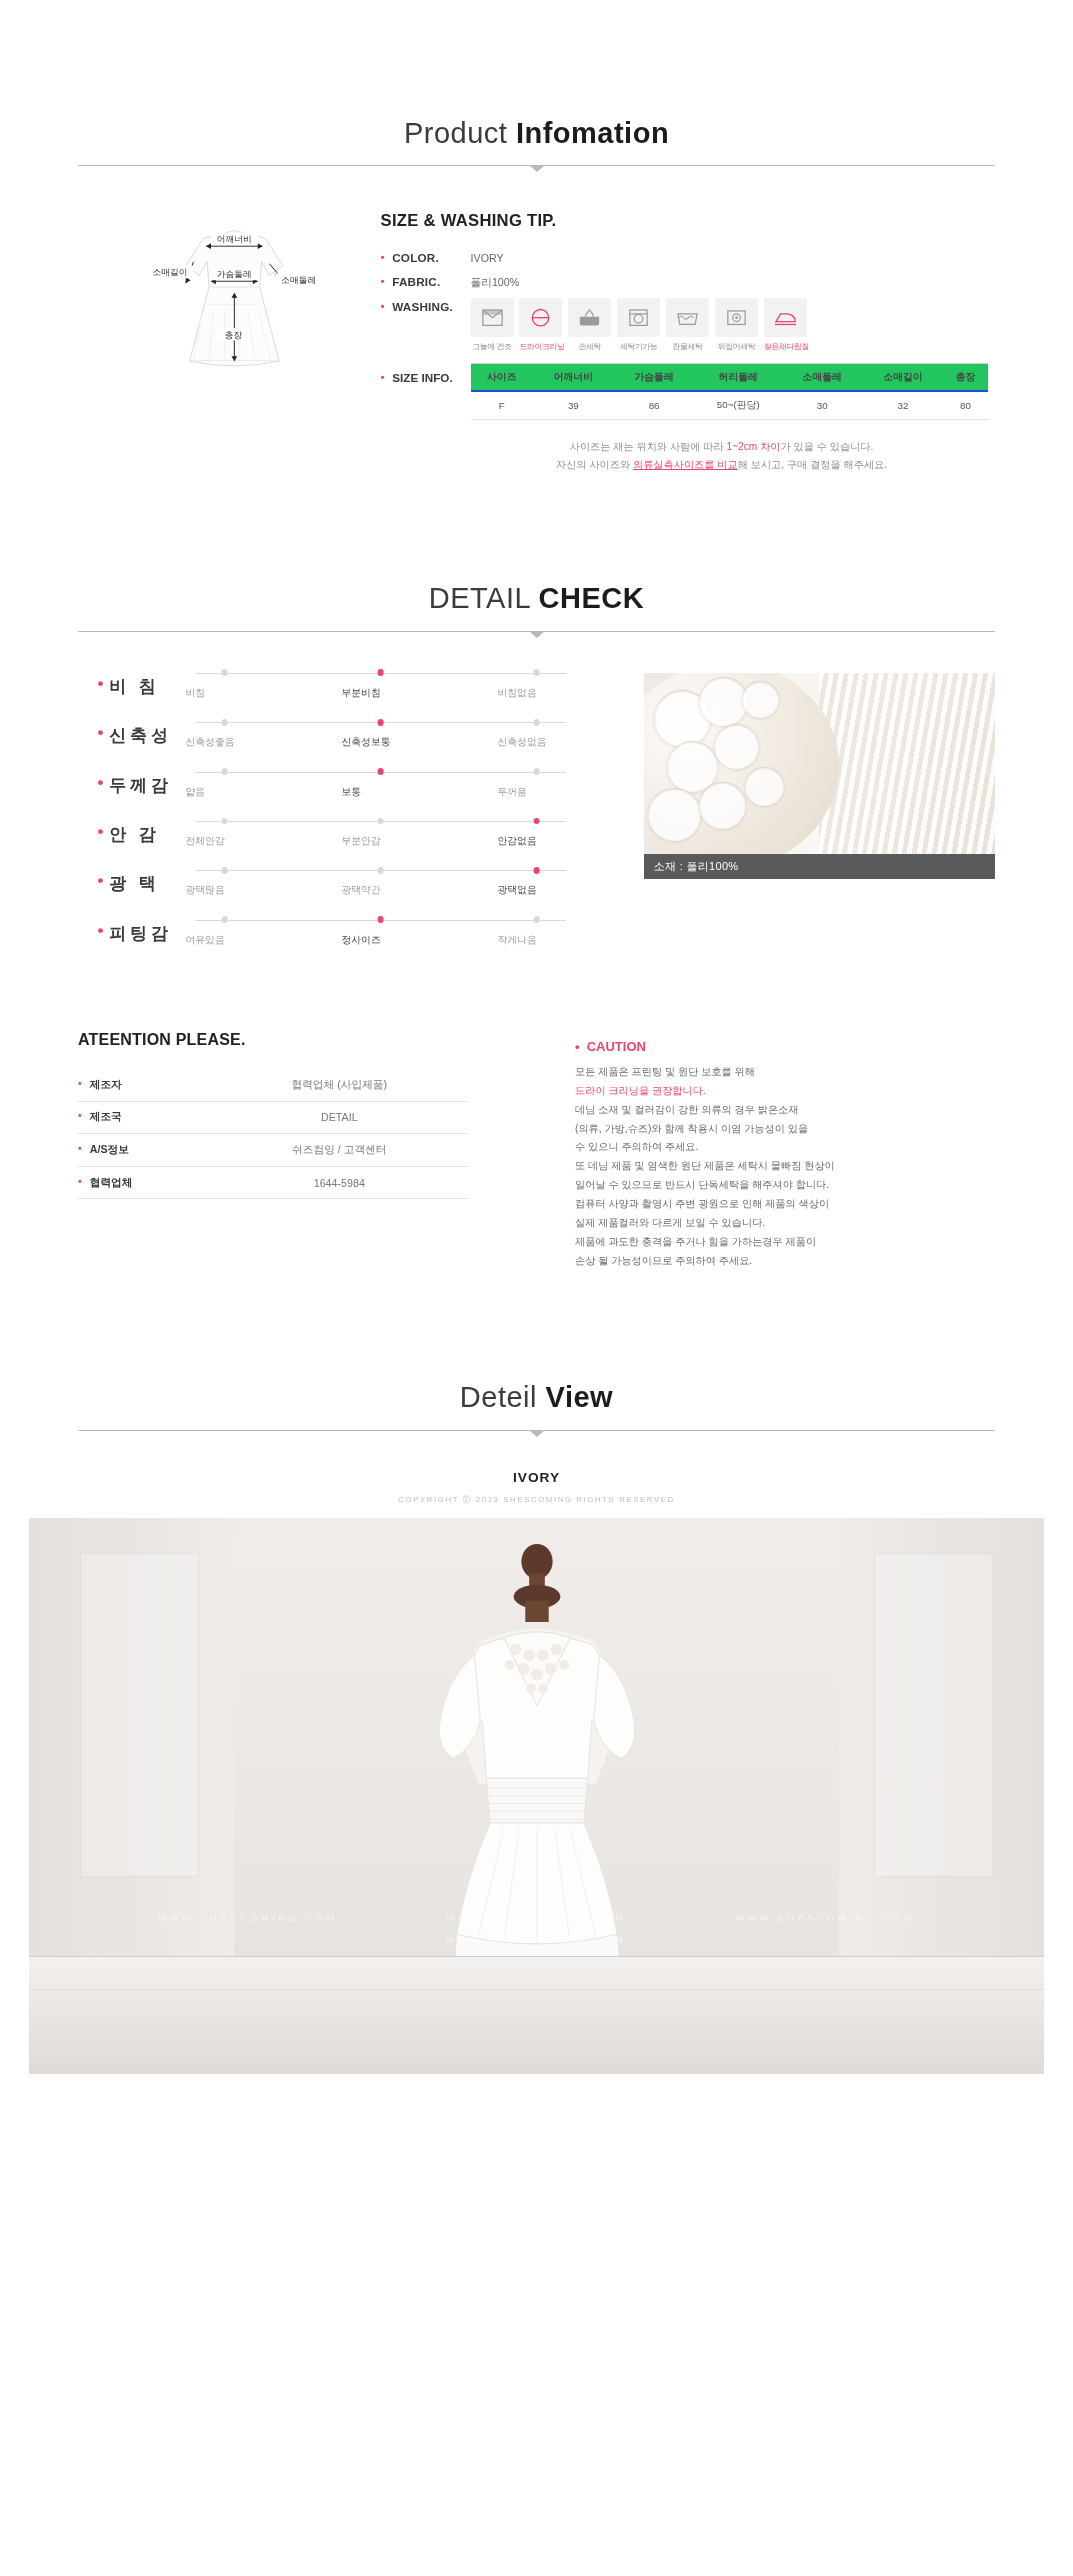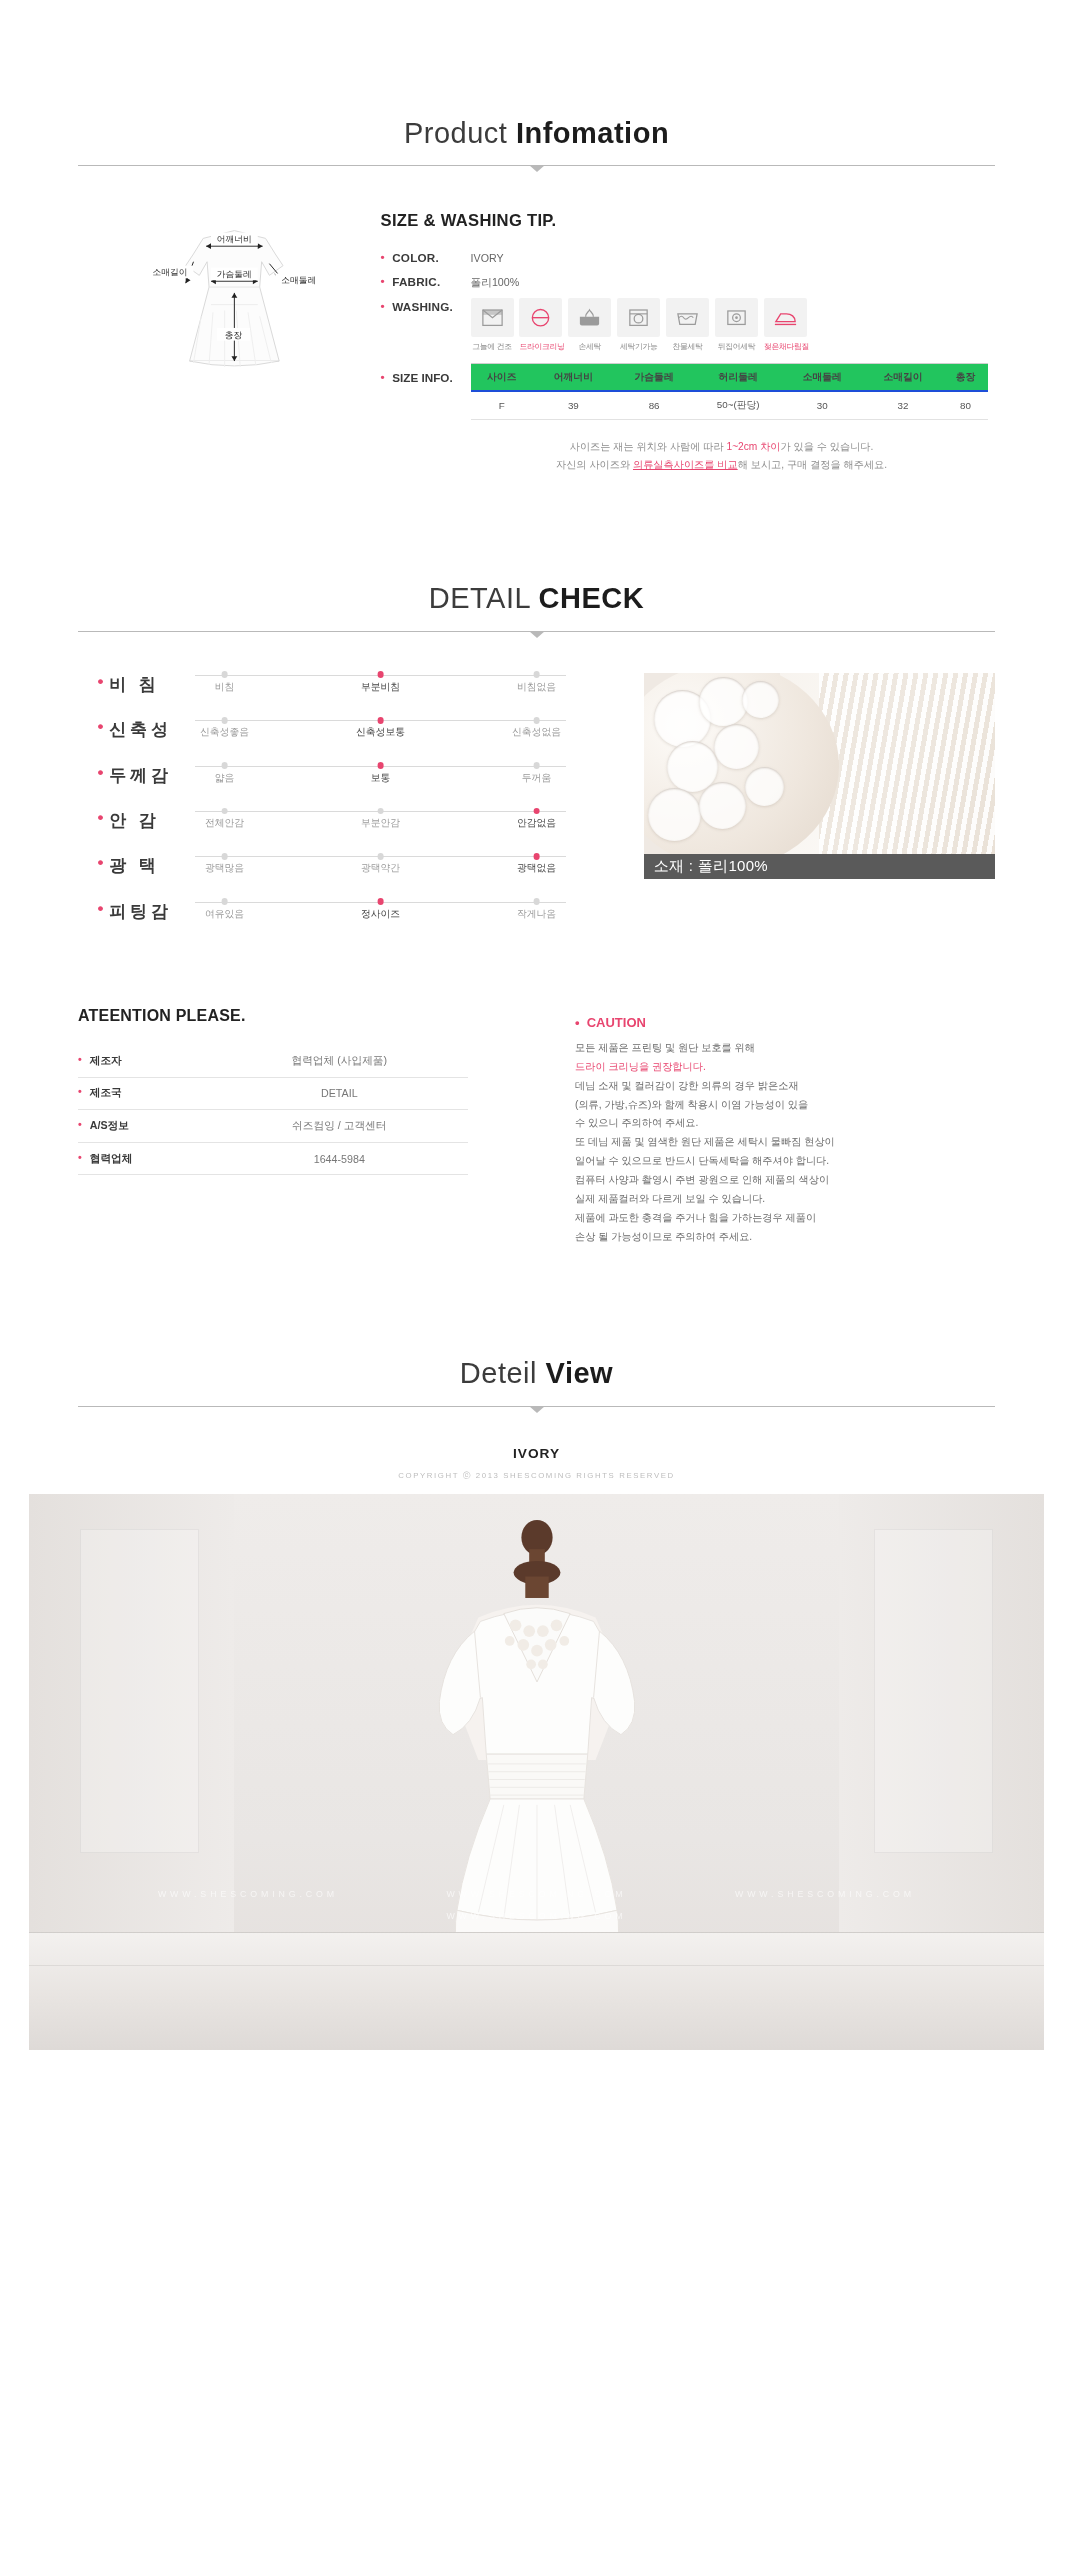--- a/index.html
+++ b/index.html
@@ -77,21 +77,21 @@
   .gauges{width:507px;padding-left:19.5px;}
   .gauge-row{display:flex;align-items:center;margin-bottom:22.4px;}
   .gauge-label{
     width:88px;font-size:17px;font-weight:700;color:#3a3a3a;letter-spacing:3.9px;
     position:relative;padding-left:11.7px;box-sizing:border-box;
   }
   .gauge-label:before{content:"•";position:absolute;left:0;top:-1px;color:#e8456f;letter-spacing:0;}
   .gauge{position:relative;width:390px;}
   .gauge .line{position:absolute;top:0;left:9.8px;right:9.8px;height:1px;background:#dadada;}
   .gauge .ticks{position:relative;display:flex;justify-content:space-between;}
-  .tick{width:78px;text-align:center;position:relative;padding-top:6px;}
+  .tick{width:78px;position:relative;padding-top:14px;}
   .tick .dot{
     position:absolute;top:-3.4px;left:50%;transform:translateX(-50%);
     width:6.8px;height:6.8px;border-radius:50%;background:#d8d8d8;
   }
   .tick.sel .dot{background:#e8456f;}
   .tick .t{font-size:9.8px;color:#9a9a9a;}
   .tick.sel .t{color:#444;}
 
   .photo-box{width:351px;}
   .photo{
@@ -99,21 +99,21 @@
   }
   .photo .knitA{position:absolute;left:-29px;top:-9.8px;width:224px;height:205px;
     background:radial-gradient(circle at 30% 30%, #fdfbf8 0%, #efe7de 60%, #e2d7cb 100%);border-radius:50%;}
   .photo .knitB{position:absolute;right:-39px;top:-29px;width:254px;height:244px;
     background:linear-gradient(110deg,#f7f3ee 0%,#fbf9f6 45%,#ece4da 100%);}
   .photo .stripe{position:absolute;right:0;top:0;width:176px;height:100%;
     background:repeating-linear-gradient(100deg, rgba(255,255,255,.85) 0 4.9px, rgba(228,218,206,.55) 4.9px 9.8px);}
   .photo .circle{position:absolute;border-radius:50%;background:rgba(255,255,255,.75);
     box-shadow:0 1px 2px rgba(160,145,130,.45) inset, 0 1px 2.9px rgba(150,135,120,.25);}
   .photo-cap{
-    width:351px;height:25px;background:#5a5a5a;color:#fff;font-size:15px;
+    width:351px;height:25px;background:#5a5a5a;color:#fff;font-size:11px;
     display:flex;align-items:center;padding-left:9.8px;box-sizing:border-box;letter-spacing:0.3px;
   }
 
   
   .sec3{width:917px;margin:62px auto 0;display:flex;justify-content:space-between;}
   .att-left{width:420px;}
   .att-title{font-size:16px;font-weight:700;color:#222;margin-bottom:20px;letter-spacing:0.2px;}
   .att-table{width:390px;border-collapse:collapse;font-size:10.7px;}
   .att-table td{border-bottom:1px solid #e4e4e4;padding:8.8px 3.9px;}
   .att-table td.k{

